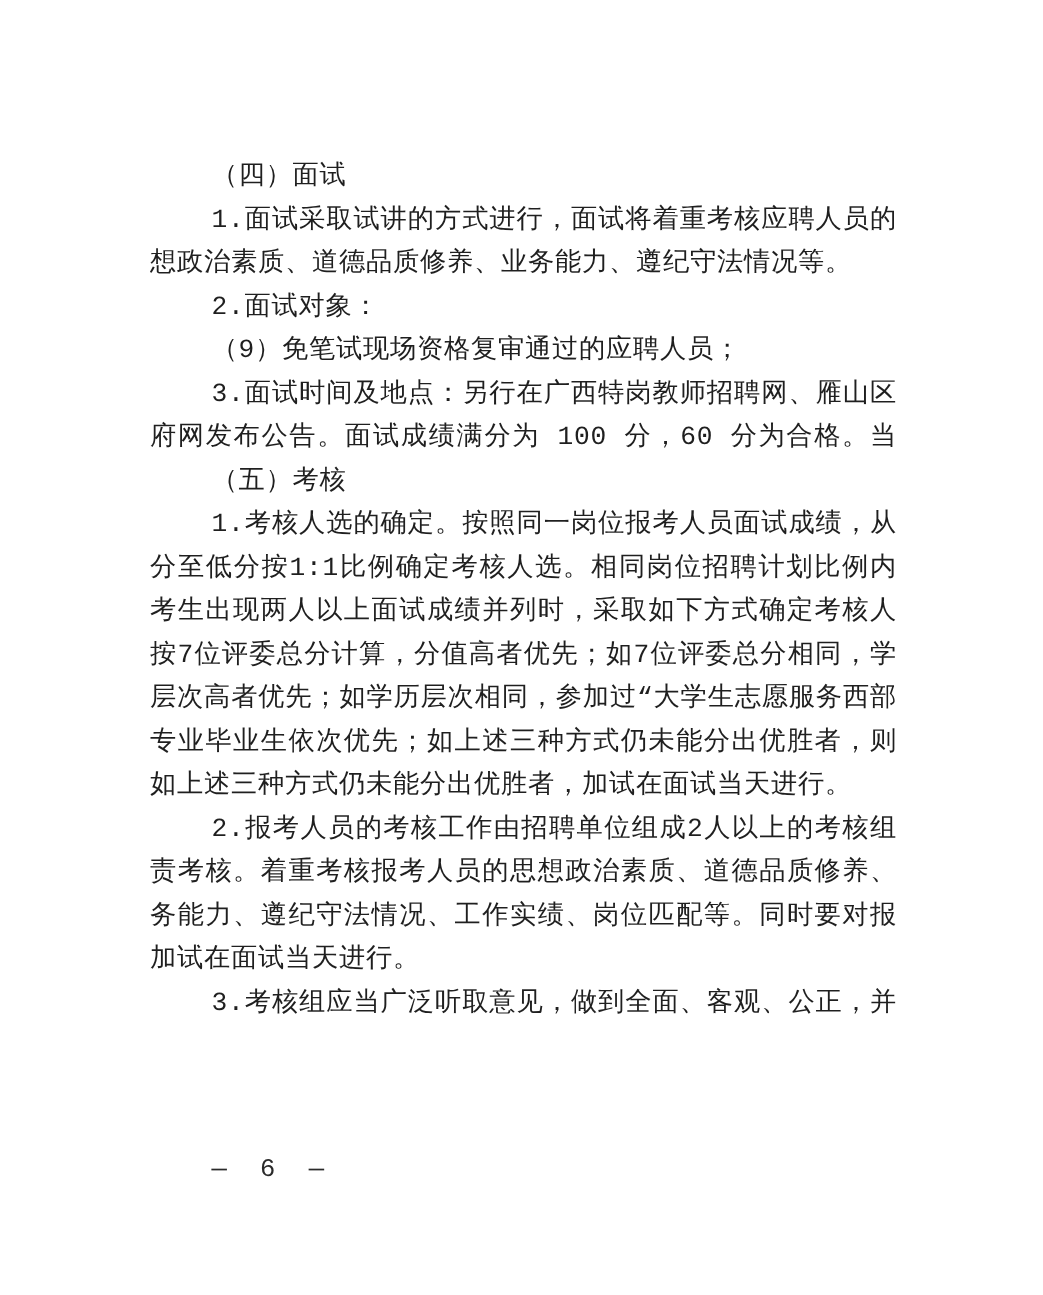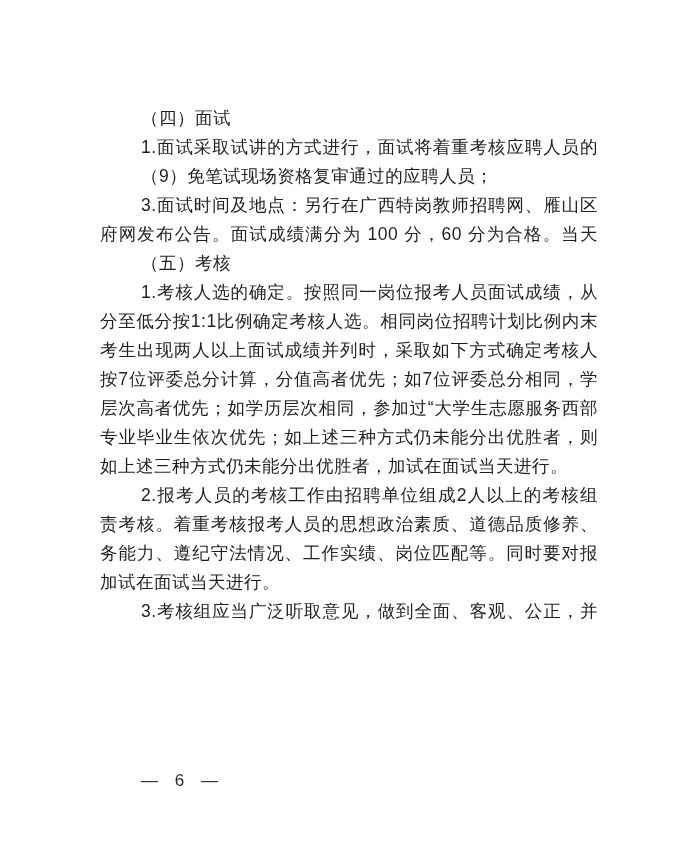--- a/index.html
+++ b/index.html
@@ -6,21 +6,21 @@
     margin: 0;
     padding: 0;
     background: #ffffff;
   }
   .page {
     position: relative;
     width: 695px;
     height: 863px;
     background: #ffffff;
     overflow: hidden;
-    font-family: Liberation Sans, sans-serif;
+    font-family: Liberation Mono, monospace;
     color: #1f1f1f;
   }
   .doc-body {
     position: absolute;
     left: 100px;
     top: 104px;
     width: 498px;
   }
   .line {
     height: 29px;
@@ -50,20 +50,22 @@
     color: #2a2a2a;
   }
 </style>
 </head>
 <body>
 
 <div class="page">
   <div class="doc-body">
       <div class="line indent">（四）面试</div>
       <div class="line indent justify">1.面试采取试讲的方式进行，面试将着重考核应聘人员的思</div>
+      <div class="line">想政治素质、道德品质修养、业务能力、遵纪守法情况等。</div>
+      <div class="line indent">2.面试对象：</div>
       <div class="line indent">（9）免笔试现场资格复审通过的应聘人员；</div>
       <div class="line indent justify">3.面试时间及地点：另行在广西特岗教师招聘网、雁山区政</div>
       <div class="line justify">府网发布公告。面试成绩满分为 100 分，60 分为合格。当天面试</div>
       <div class="line indent">（五）考核</div>
       <div class="line indent justify">1.考核人选的确定。按照同一岗位报考人员面试成绩，从高</div>
       <div class="line justify">分至低分按1:1比例确定考核人选。相同岗位招聘计划比例内末位</div>
       <div class="line justify">考生出现两人以上面试成绩并列时，采取如下方式确定考核人选：</div>
       <div class="line justify">按7位评委总分计算，分值高者优先；如7位评委总分相同，学历</div>
       <div class="line justify">层次高者优先；如学历层次相同，参加过“大学生志愿服务西部</div>
       <div class="line justify">专业毕业生依次优先；如上述三种方式仍未能分出优胜者，则采</div>

